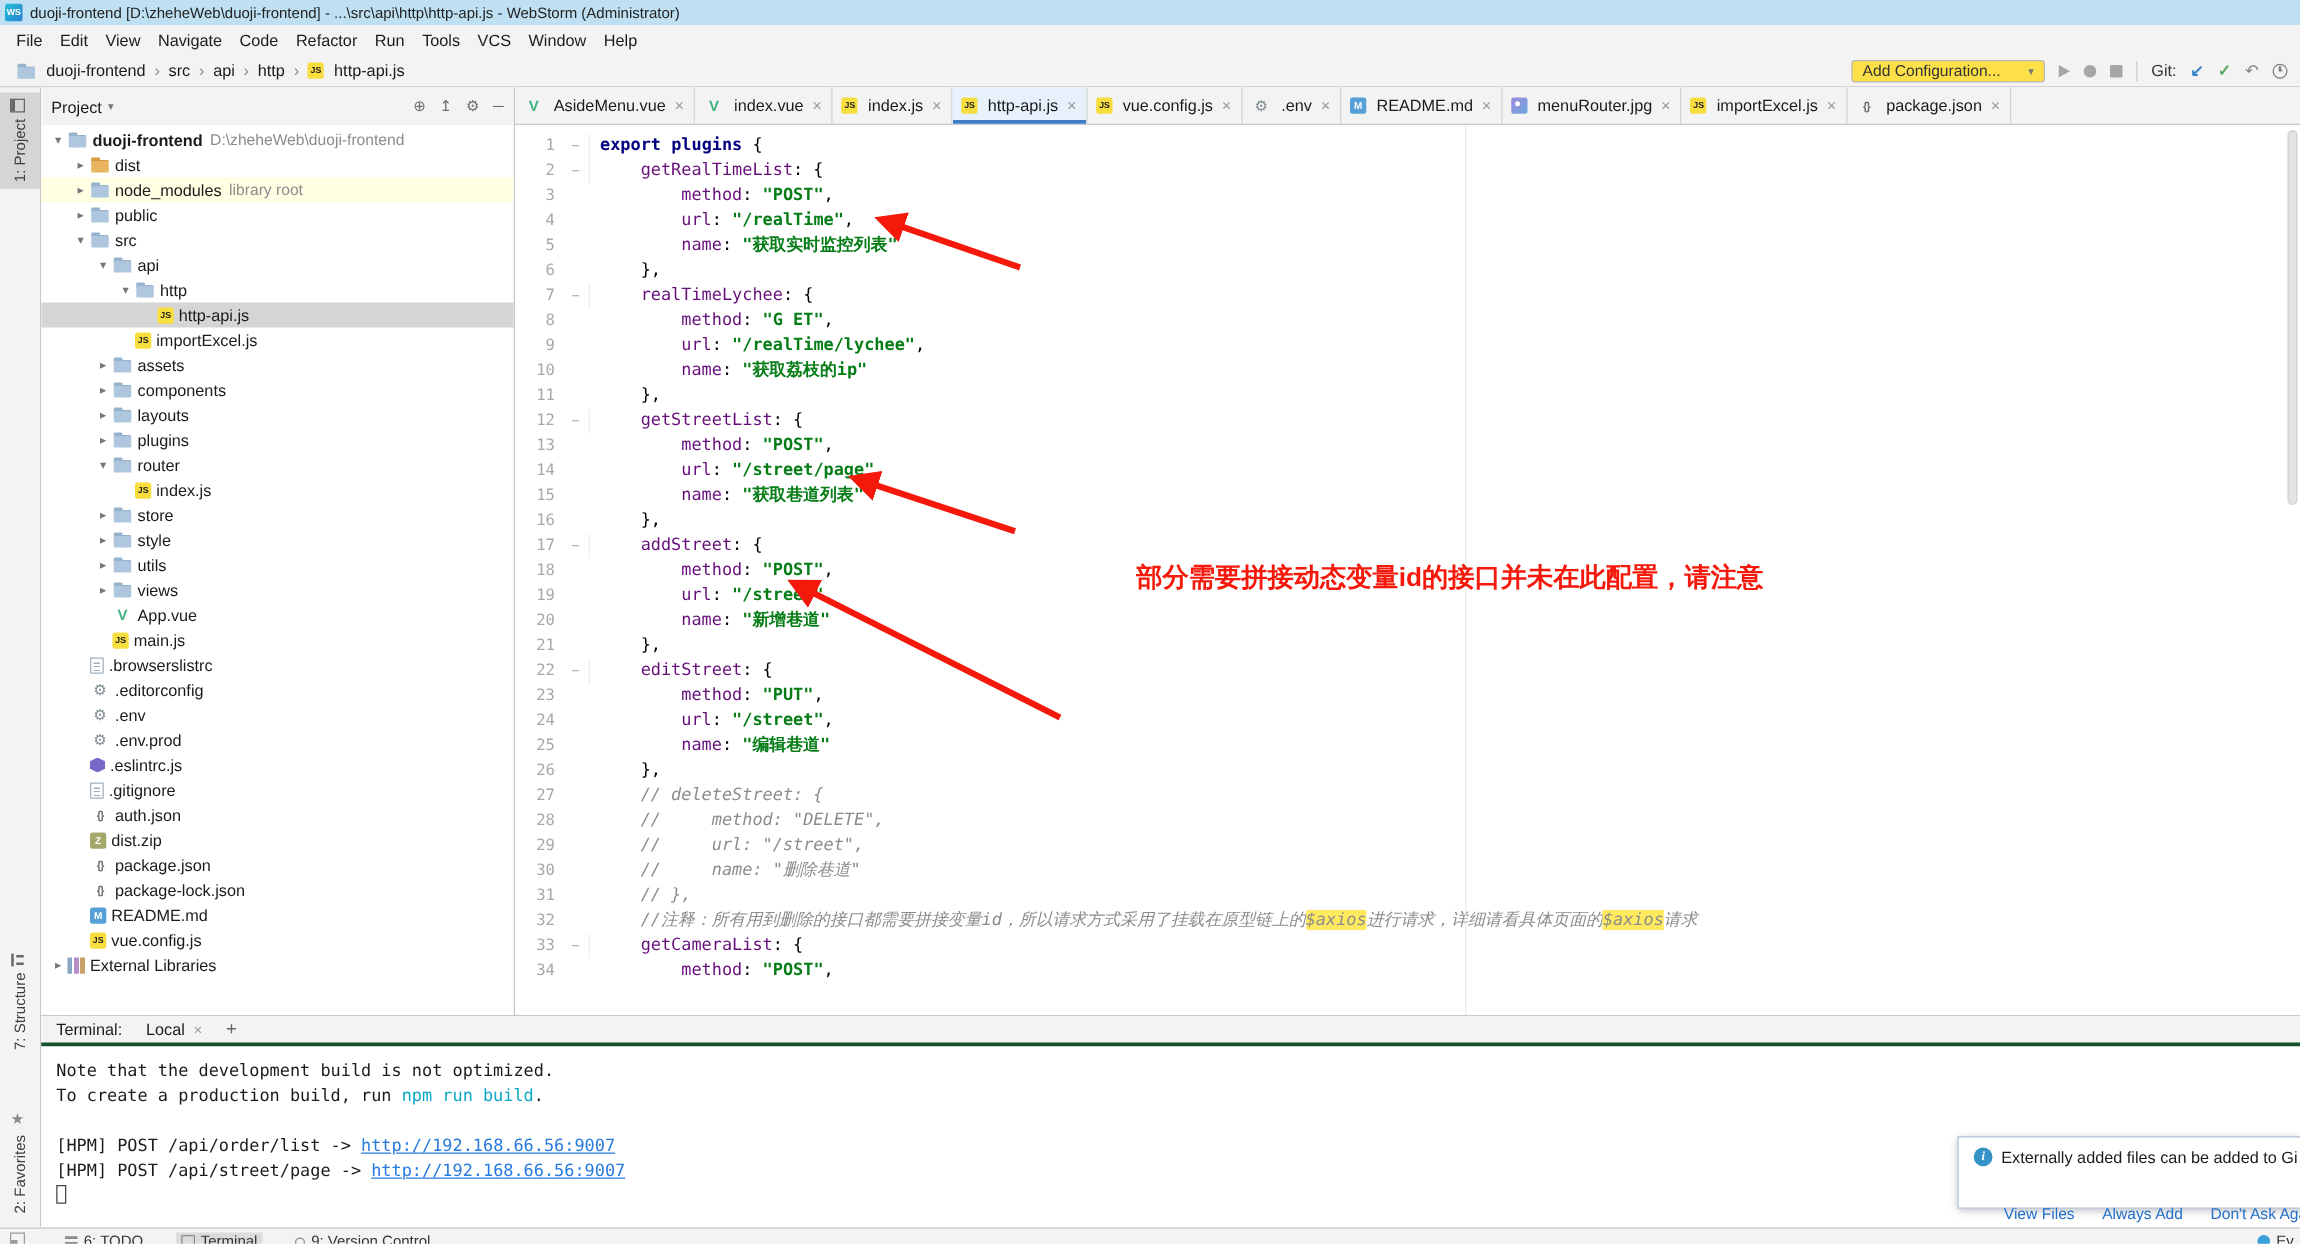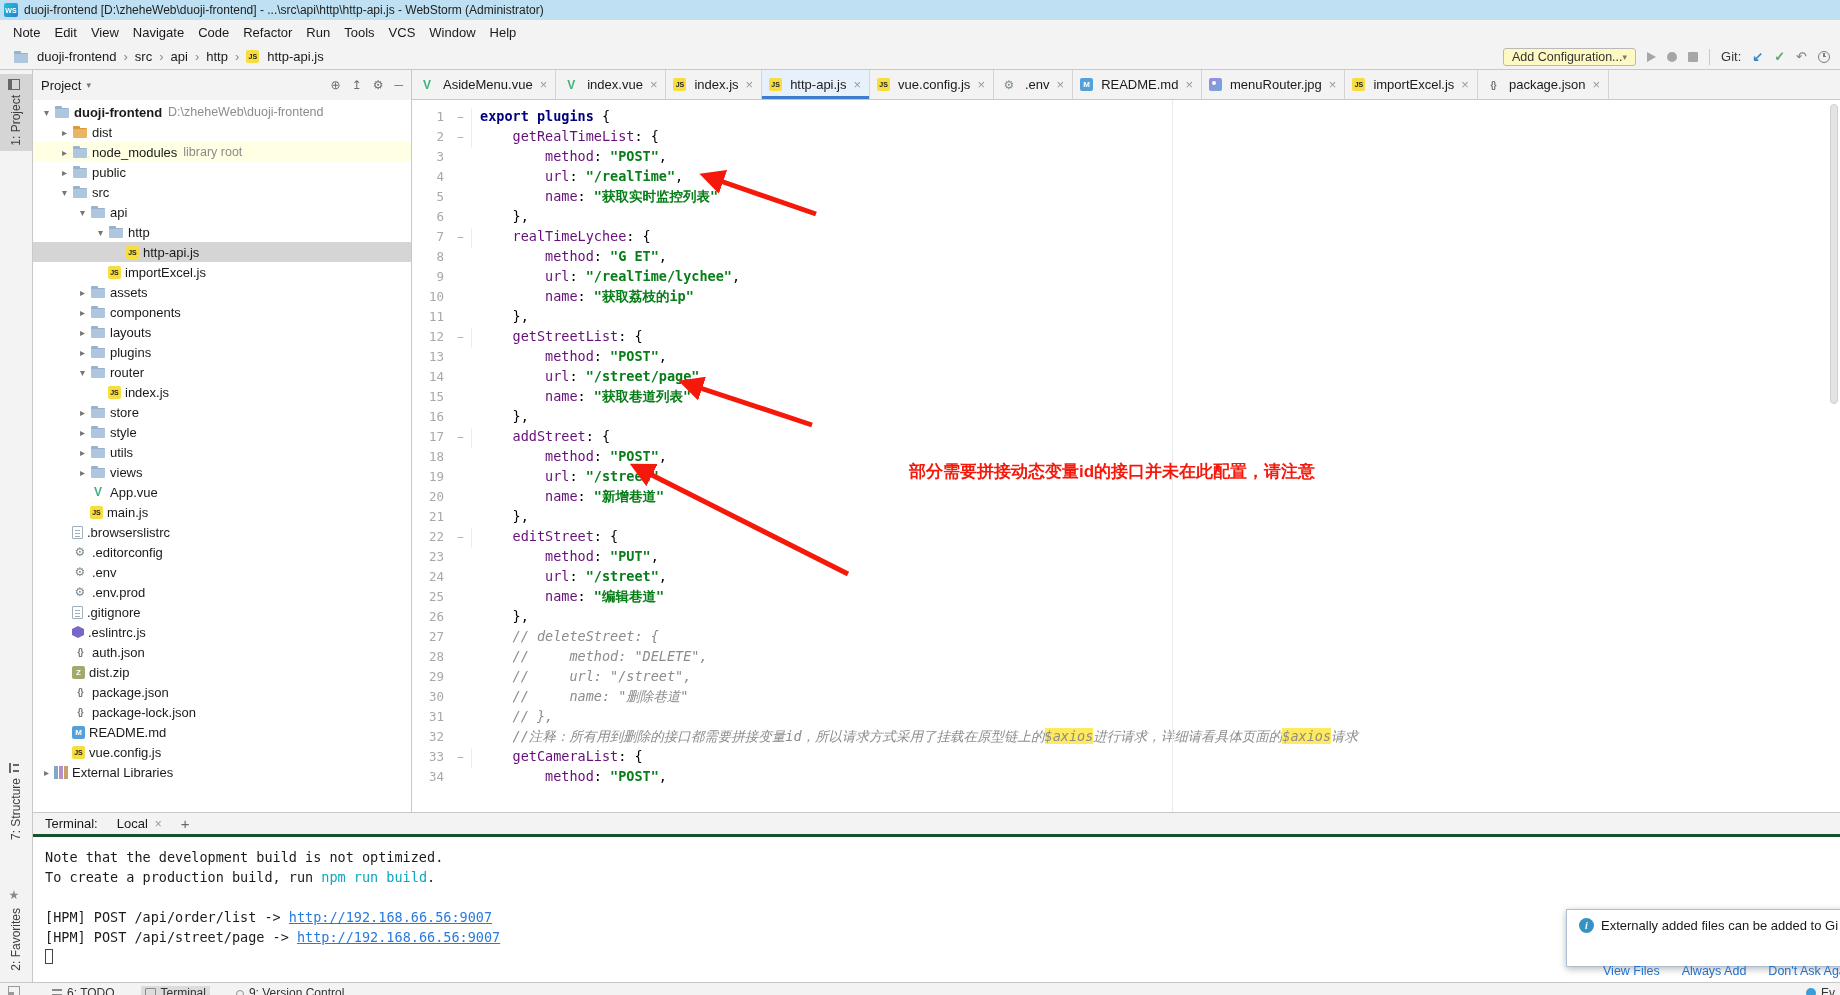--- a/index.html
+++ b/index.html
@@ -13,22 +13,22 @@
     color:#fff; font-size:7px; font-weight:bold; display:inline-flex; align-items:center; justify-content:center; flex:none; }
   .menubar { position:absolute; top:20px; left:0; right:0; height:24px; background:#f3f3f3;
     display:flex; align-items:center; padding-left:6px; }
   .menu-item { padding:3px 7px; font-size:13px; }
   .toolbar { position:absolute; top:44px; left:0; right:0; height:26px; background:#f3f3f3;
     border-bottom:1px solid #c8c8c8; display:flex; align-items:center; justify-content:space-between; padding:0 10px; }
   .breadcrumbs { display:flex; align-items:center; }
   .crumb { display:flex; align-items:center; gap:4px; padding:1px 3px; }
   .crumb-sep { color:#8a8a8a; margin:0 4px; font-size:13px; }
   .tb-actions { display:flex; align-items:center; gap:11px; }
-  .add-config { display:inline-flex; align-items:center; gap:0; border:1px solid #b9b9b9; border-radius:3px;
-    background:#fef9c3; padding:1px 8px; font-size:12.5px; color:#333; }
+  .add-config { display:inline-flex; align-items:center; gap:22px; border:1px solid #b9b9b9; border-radius:3px;
+    background:#fde047; padding:1px 8px; font-size:12.5px; color:#333; }
   .add-config .dd { font-size:9px; color:#777; }
   .tb-sep { width:1px; height:16px; background:#c9c9c9; }
   .git-label { color:#333; }
   .ic-play { width:0; height:0; border-left:9px solid #a6a6a6; border-top:5px solid transparent; border-bottom:5px solid transparent; }
   .ic-debugb { width:10px; height:10px; border-radius:50%; background:#a6a6a6; }
   .ic-stop { width:10px; height:10px; background:#a6a6a6; border-radius:1px; }
   .ic-update { color:#3a87c8; font-weight:bold; font-size:13px; }
   .ic-commit { color:#59a869; font-weight:bold; font-size:13px; }
   .ic-revert { color:#808080; font-size:13px; }
   .ic-clock { width:12px; height:12px; border:1.5px solid #7d7d7d; border-radius:50%; position:relative; }
@@ -104,21 +104,21 @@
   .tk-str { color:var(--str); font-weight:bold; }
   .tk-p { color:#000; }
   .tk-cm { color:var(--cm); font-style:italic; }
   .tk-cmh { color:var(--cm); font-style:italic; background:#ffe95e; }
   .scrollbar-v { position:absolute; right:0; top:0; bottom:0; width:12px; }
   .scrollbar-v .thumb { position:absolute; right:2px; top:4px; width:8px; height:300px; background:#e3e3e3;
     border:1px solid #d0d0d0; border-radius:4px; }
 
   
   .arrows { position:absolute; left:0; top:0; width:1840px; height:995px; pointer-events:none; z-index:39; }
-  .red-note { position:absolute; left:909px; top:460px; color:var(--red); font-size:17px; font-weight:600;
+  .red-note { position:absolute; left:909px; top:448px; color:var(--red); font-size:21px; font-weight:600;
     z-index:40; white-space:nowrap; }
 
   
   .terminal { position:absolute; left:33px; right:0; top:812px; bottom:13px; background:#fff; border-top:1px solid #c8c8c8; }
   .term-header { height:24px; background:#f3f3f3; border-bottom:3px solid #14532d; display:flex; align-items:center;
     gap:14px; padding:0 12px; font-size:13px; }
   .term-tab { display:flex; align-items:center; gap:7px; padding:1px 5px; }
   .term-tab .close { color:#9a9a9a; font-size:12px; }
   .term-add { color:#666; font-size:15px; }
   .term-body { padding:10px 0 0 12px; font-family:"DejaVu Sans Mono",monospace; font-size:13.5px; }
@@ -155,21 +155,21 @@
 </style>
 </head>
 <body>
 
 <div class="titlebar">
   <span class="ic-logo">WS</span>
   <span>duoji-frontend [D:\zheheWeb\duoji-frontend] - ...\src\api\http\http-api.js - WebStorm (Administrator)</span>
 </div>
 
 <div class="menubar" id="menubar">
-    <span class="menu-item">Note</span>
+    <span class="menu-item">File</span>
     <span class="menu-item">Edit</span>
     <span class="menu-item">View</span>
     <span class="menu-item">Navigate</span>
     <span class="menu-item">Code</span>
     <span class="menu-item">Refactor</span>
     <span class="menu-item">Run</span>
     <span class="menu-item">Tools</span>
     <span class="menu-item">VCS</span>
     <span class="menu-item">Window</span>
     <span class="menu-item">Help</span>
@@ -365,27 +365,27 @@
         <span class="ic ic-gear">⚙</span>
         <span class="tree-label">.env</span>
       </div>
       <div class="tree-row" style="padding-left: 24px;">
         <span class="chev"></span>
         <span class="ic ic-gear">⚙</span>
         <span class="tree-label">.env.prod</span>
       </div>
       <div class="tree-row" style="padding-left: 24px;">
         <span class="chev"></span>
+        <span class="ic ic-eslint"></span>
+        <span class="tree-label">.eslintrc.js</span>
+      </div>
+      <div class="tree-row" style="padding-left: 24px;">
+        <span class="chev"></span>
         <span class="ic ic-txt"></span>
         <span class="tree-label">.gitignore</span>
-      </div>
-      <div class="tree-row" style="padding-left: 24px;">
-        <span class="chev"></span>
-        <span class="ic ic-eslint"></span>
-        <span class="tree-label">.eslintrc.js</span>
       </div>
       <div class="tree-row" style="padding-left: 24px;">
         <span class="chev"></span>
         <span class="ic ic-json">{}</span>
         <span class="tree-label">auth.json</span>
       </div>
       <div class="tree-row" style="padding-left: 24px;">
         <span class="chev"></span>
         <span class="ic ic-zip">Z</span>
         <span class="tree-label">dist.zip</span>

